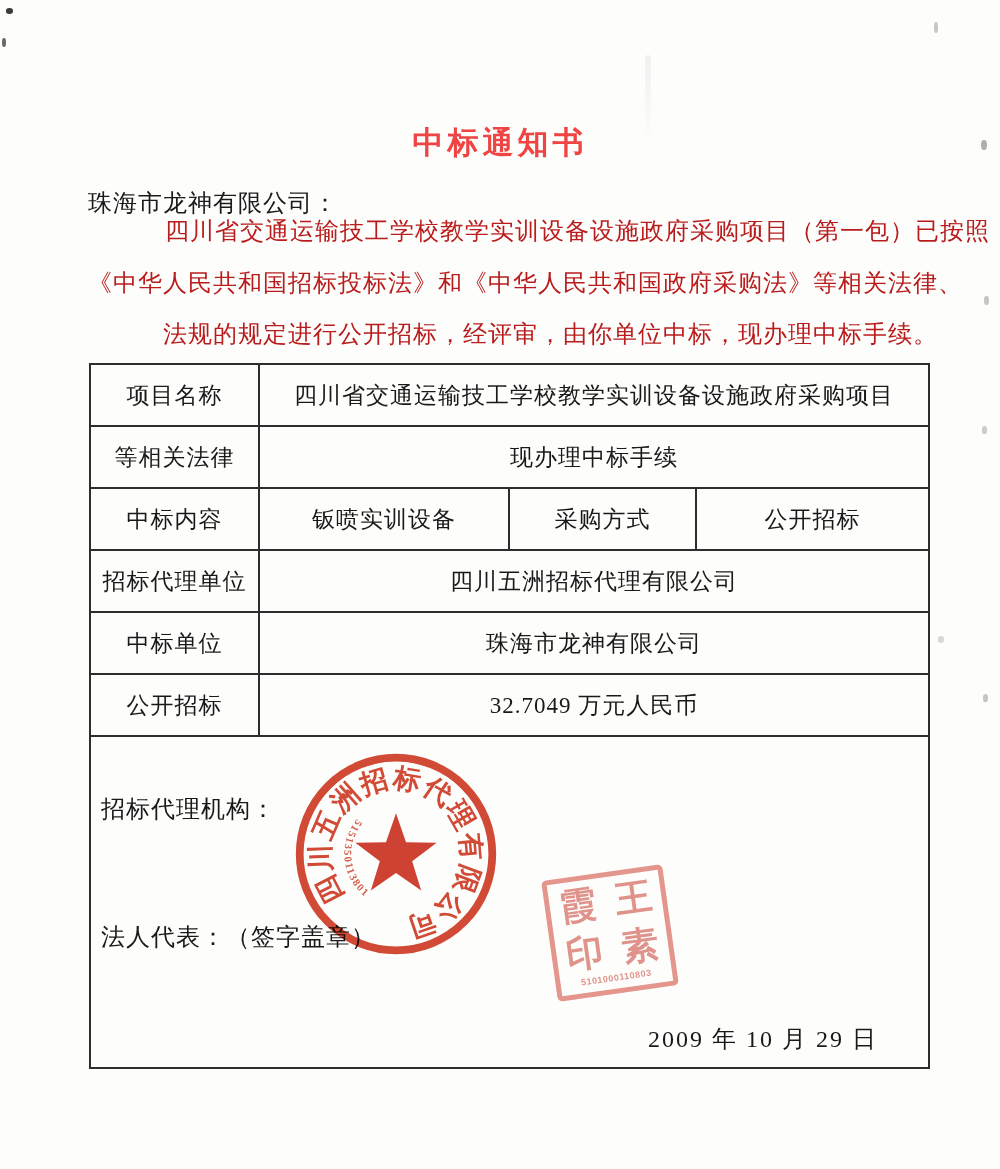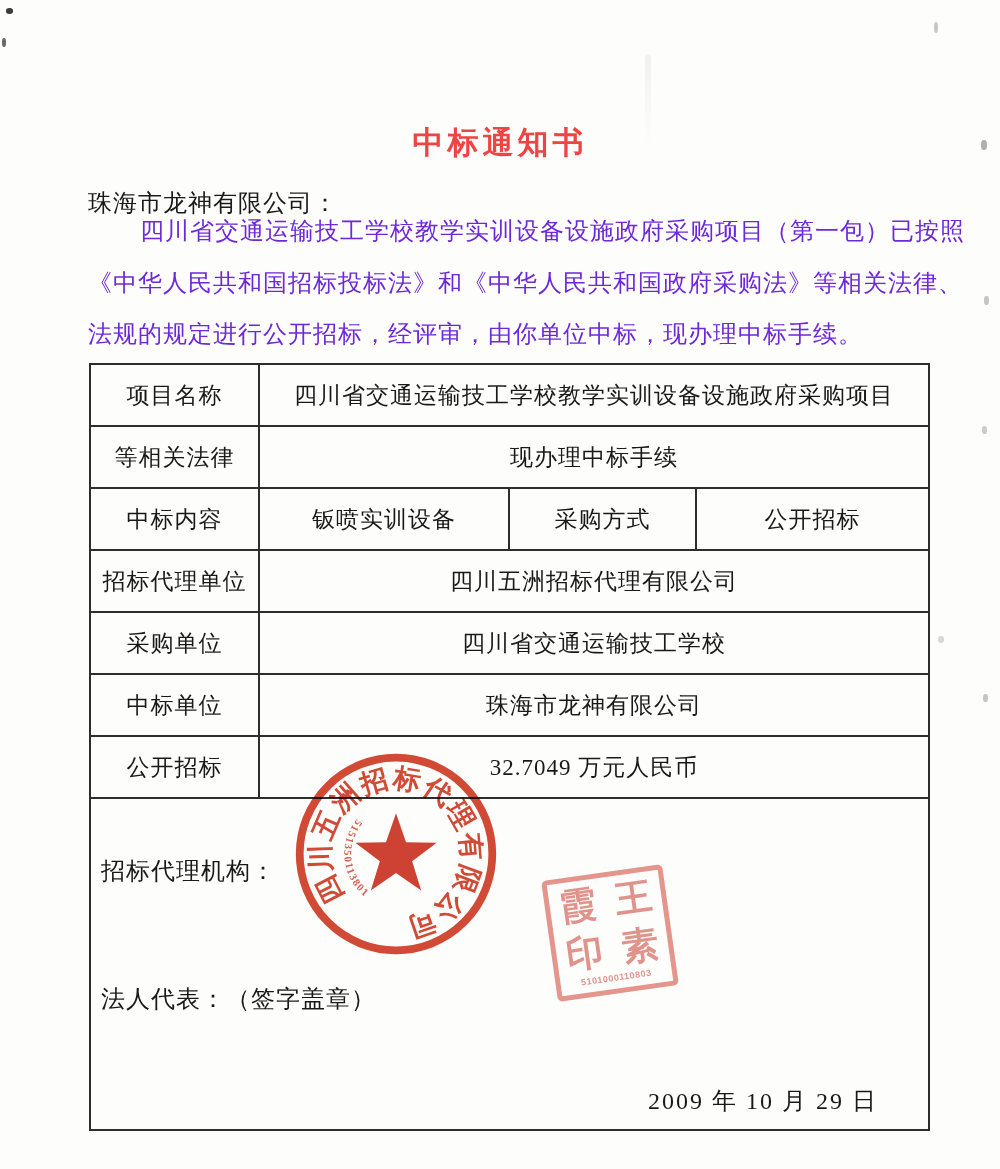--- a/index.html
+++ b/index.html
@@ -11,21 +11,21 @@
   }
   .doc-title{
     position:absolute;top:94px;left:0;width:1000px;text-align:center;
     font-size:31px;font-weight:bold;letter-spacing:4px;color:#ef4444;margin-top:28px;
   }
   .addressee{
     position:absolute;left:88px;top:151px;font-size:24px;letter-spacing:1px;margin-top:36px;
   }
   .para-line{
     position:absolute;left:88px;width:850px;font-size:24px;letter-spacing:1px;
-    white-space:nowrap;color:#6d28d9;
+    white-space:nowrap;color:#b91c1c;text-align:right;
   }
   .para-line.l0{top:215px;padding-left:52px;}
   .para-line.l1{top:267px;}
   .para-line.l2{top:318px;}
 
   table.award{
     position:absolute;left:89px;top:363px;width:839px;
     border-collapse:collapse;table-layout:fixed;
   }
   table.award td{
@@ -115,24 +115,20 @@
     <td>中标内容</td>
     <td>钣喷实训设备</td>
     <td>采购方式</td>
     <td>公开招标</td>
   </tr>
   <tr class="r">
     <td>招标代理单位</td>
     <td colspan="3">四川五洲招标代理有限公司</td>
   </tr>
   <tr class="r">
-    <td>采购单位</td>
-    <td colspan="3">四川省交通运输技工学校</td>
-  </tr>
-  <tr class="r">
     <td>中标单位</td>
     <td colspan="3">珠海市龙神有限公司</td>
   </tr>
   <tr class="r">
     <td>公开招标</td>
     <td colspan="3">32.7049 万元人民币</td>
   </tr>
   <tr>
     <td colspan="4" class="bottom-box">
       <div class="sig-line sig-agency">招标代理机构：</div>

